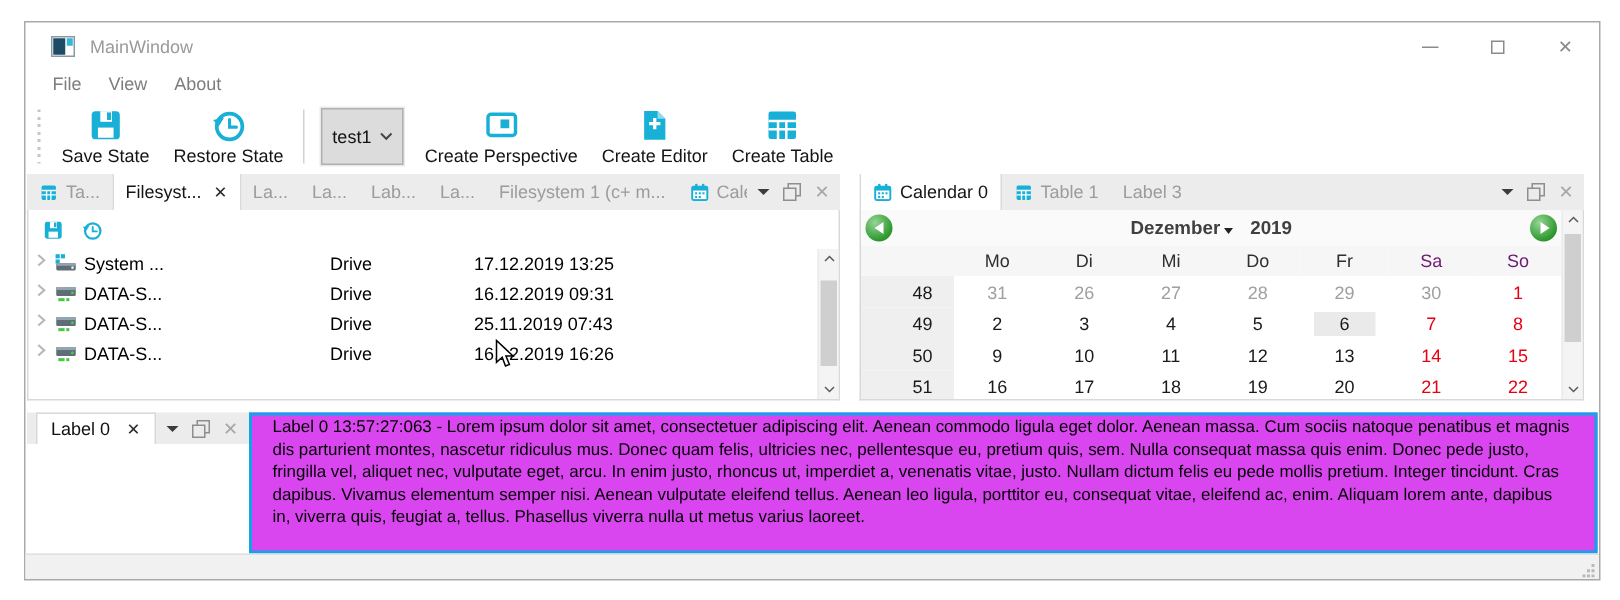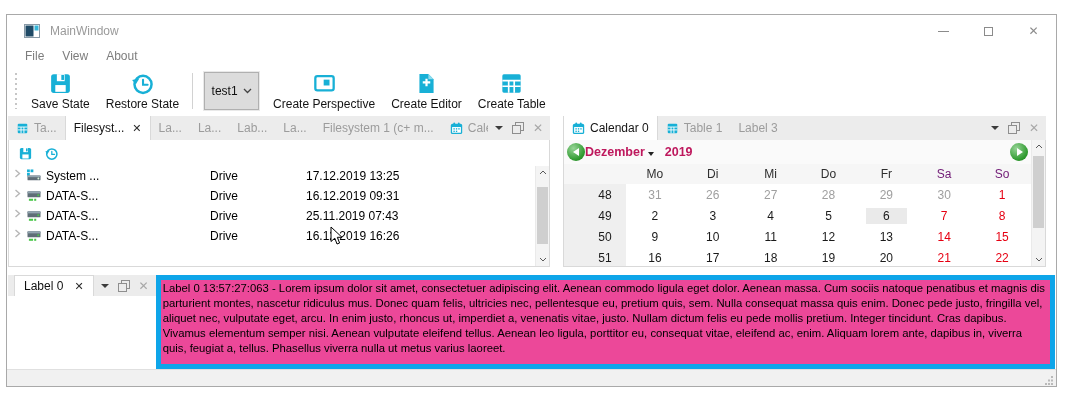--- a/index.html
+++ b/index.html
@@ -1,19 +1,19 @@
 <!DOCTYPE html>
 <html><head>
 <meta charset="utf-8">
 <style>
   * { margin:0; padding:0; box-sizing:border-box; }
   html,body { width:1080px; height:400px; background:#fff; overflow:hidden;
               font-family:"Liberation Sans", sans-serif; position:relative; }
 
-  .window { position:absolute; left:6px; top:14px; width:1051px; height:373px;
+  .window { position:absolute; left:16px; top:14px; width:1051px; height:373px;
             background:#fff; border:1px solid #a9a9a9; display:flex; flex-direction:column; }
 
   
   .titlebar { height:32px; flex:none; display:flex; align-items:center; padding-left:17px; }
   .appicon svg { width:16px; height:14px; display:block; }
   .appicon { margin-right:10px; }
   .title { font-size:12px; color:#9a9a9a; }
   .wctrls { margin-left:auto; display:flex; height:100%; }
   .wc { width:45px; display:flex; align-items:center; justify-content:center; color:#8b8b8b; }
   .glyph-min { width:11px; height:1px; background:#8b8b8b; }
@@ -85,21 +85,21 @@
   
   .calwrap { flex:1; min-height:0; position:relative; padding-right:14px; display:flex; flex-direction:column; }
   .calnav { height:24px; flex:none; display:flex; align-items:center; background:#fafafa; padding:0 3px; }
   .navbtn { width:18px; height:18px; border-radius:50%; flex:none;
             background:radial-gradient(circle at 35% 30%, #96d496, #2f9a2f 68%, #1c751c);
             display:flex; align-items:center; justify-content:center; }
   .tri-l { width:0; height:0; border-top:4px solid transparent; border-bottom:4px solid transparent;
            border-right:6px solid #fff; margin-right:1px; }
   .tri-r { width:0; height:0; border-top:4px solid transparent; border-bottom:4px solid transparent;
            border-left:6px solid #fff; margin-left:1px; }
-  .caltitle { flex:1; text-align:left; font-size:12.5px; font-weight:bold; color:#be185d; }
+  .caltitle { flex:1; text-align:center; font-size:12.5px; font-weight:bold; color:#404040; }
   .mcaret { display:inline-block; width:0; height:0; border-left:3.5px solid transparent;
             border-right:3.5px solid transparent; border-top:4px solid #222; margin-left:3px; vertical-align:0; }
   .yr { margin-left:11px; }
   .calgrid { flex:1; display:grid; grid-template-columns:62px repeat(7,1fr);
              grid-template-rows:20px repeat(4,21px); overflow:hidden; }
   .chead { background:#f6f6f6; display:flex; align-items:center; justify-content:center;
            font-size:12px; color:#2f2f2f; }
   .chead.wkend { color:#701a75; }
   .wnum { background:#efefef; display:flex; align-items:center; justify-content:center;
           font-size:12px; color:#1a1a1a;padding-left:20px; }
@@ -108,21 +108,21 @@
   .day.wkend { color:#e60012; }
   .day .dv { padding:1px 0; }
   .day.selected .dv { background:#eaeaea; padding:1px 17px; }
 
   
   .hsplit { height:8px; flex:none; }
   .bottomdock { flex:1; min-height:0; display:flex; flex-direction:row; padding:0 1px; }
   .btabbar { height:21px; flex:none; background:#ececec; display:flex; align-items:stretch; padding-left:6px; }
   .btab { background:#fff; display:flex; align-items:center; gap:8px; padding:0 9px;
           font-size:12px; color:#111; border:1px solid #d9d9d9; border-bottom:none; flex:none; }
-  .bcontent { flex:1; background:#ec4899; border:5px solid #0ea5e9; padding:1px 2px;
+  .bcontent { flex:1; background:#d946ef; border:2px solid #0ea5e9; padding:1px 14px;
               font-size:11.3px; line-height:15px; color:#000; overflow:hidden; }
 
   
   .statusbar { height:17px; flex:none; background:#f1f1f1; border-top:1px solid #e0e0e0;
                display:flex; align-items:flex-end; justify-content:flex-end; padding:0 2px 1px 0; }
   .grip svg { display:block; }
 
   
   .cursor { position:absolute; left:330px; top:226px; z-index:50; pointer-events:none; }
 </style>

